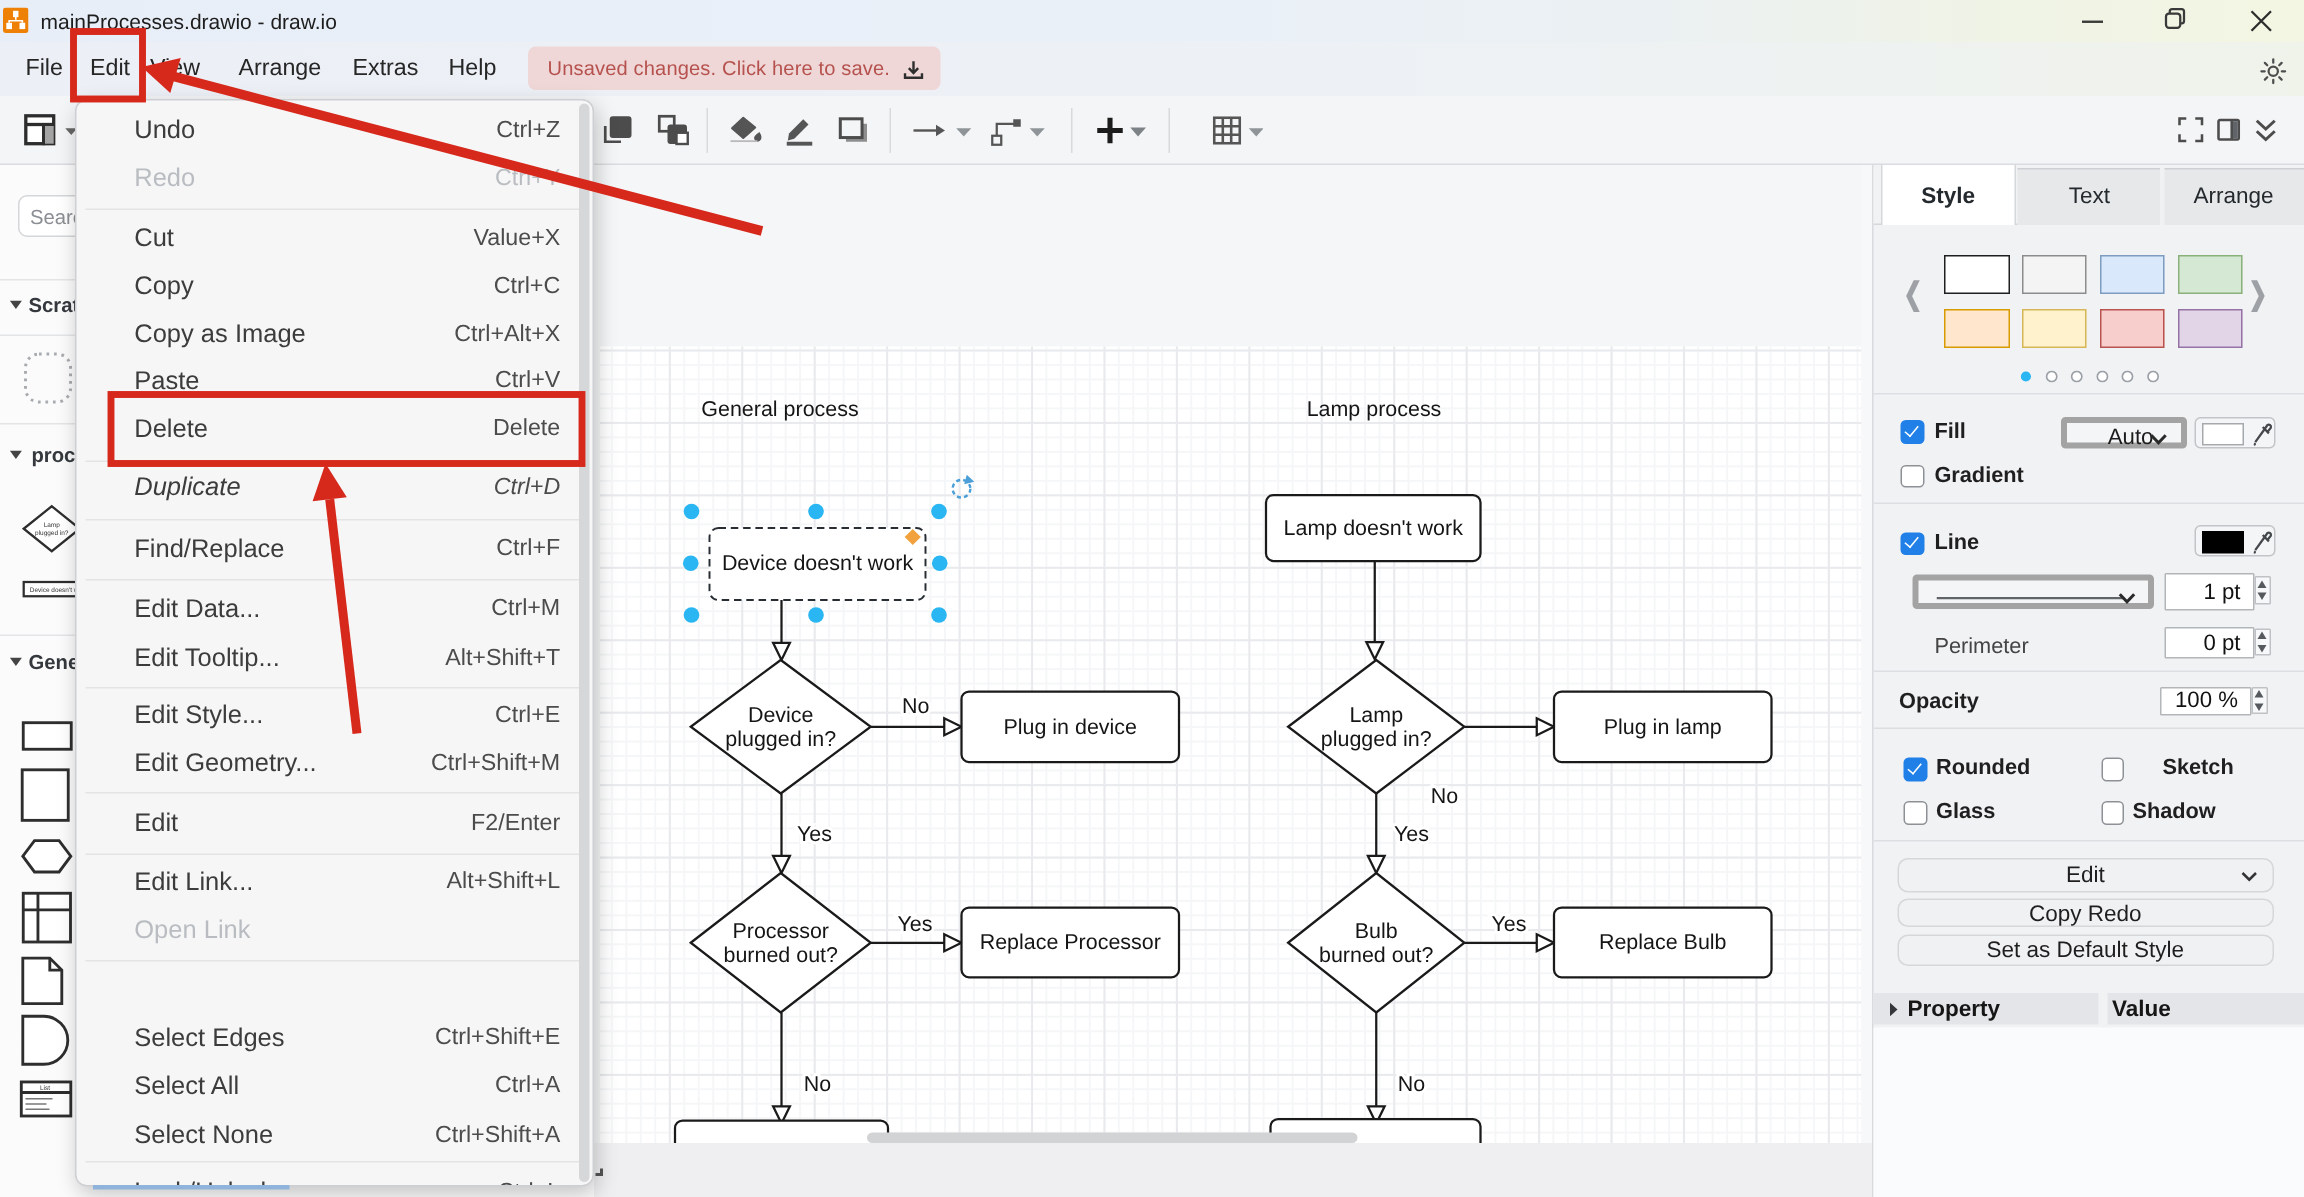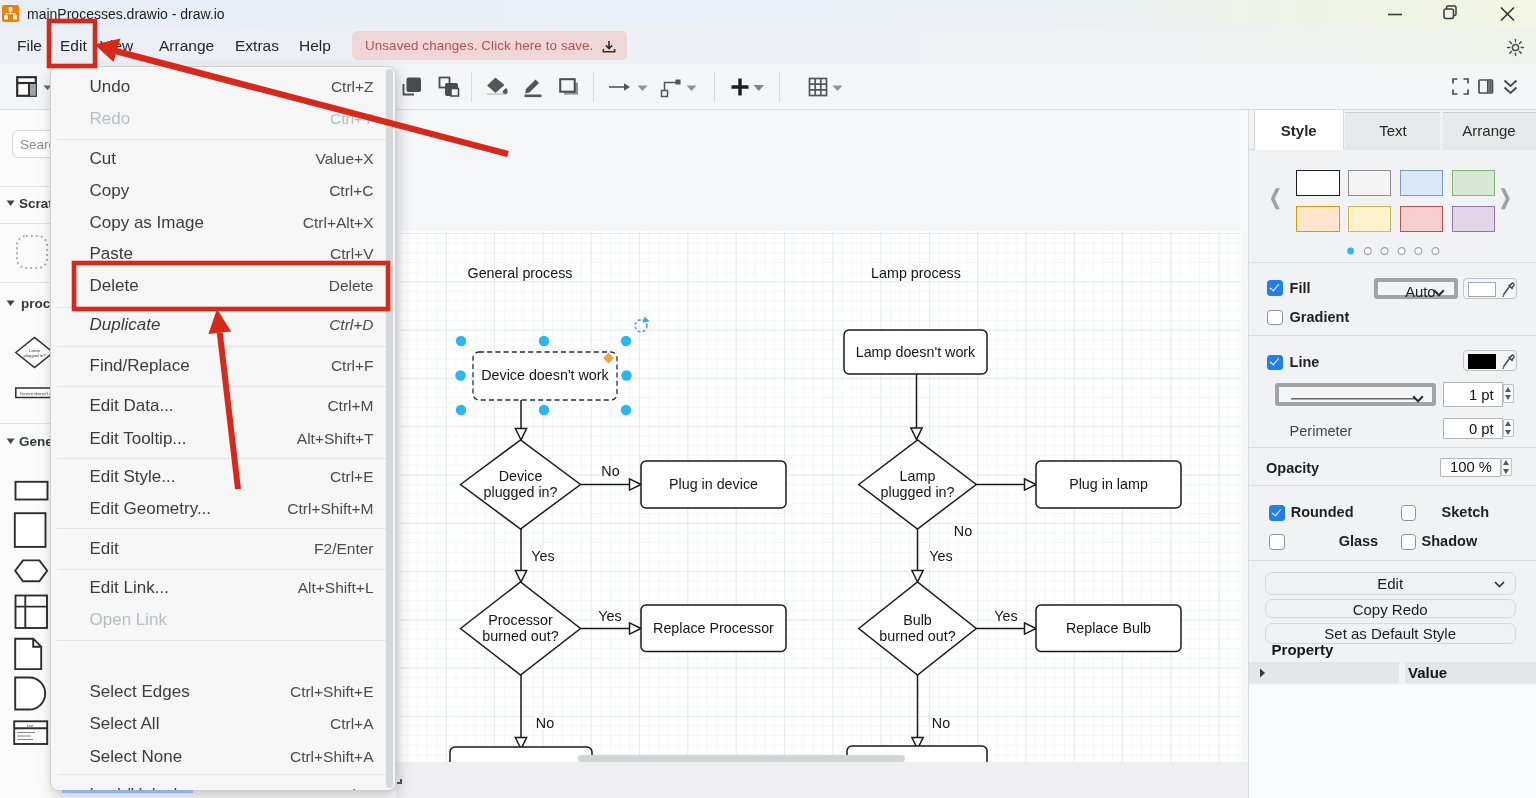--- a/index.html
+++ b/index.html
@@ -387,35 +387,35 @@
     <div class="rsep" style="top:337px;"></div>
     <div class="blab" style="left:17px;top:349.8px;">Opacity</div>
     <div class="spin" style="left:190.6px;top:347.9px;width:61.4px;height:18.9px;line-height:17px;">100 %</div>
     <div class="spbtn" style="left:252px;top:347.9px;"></div>
     <div class="rsep" style="top:375px;"></div>
     <div class="cbon" style="left:20.2px;top:395px;"></div>
     <div class="blab" style="left:41.7px;top:394.2px;">Rounded</div>
     <div class="cboff" style="left:151.6px;top:395px;"></div>
     <div class="blab" style="left:172.6px;top:394.2px;margin-left:20px;">Sketch</div>
     <div class="cboff" style="left:20.2px;top:424.2px;"></div>
-    <div class="blab" style="left:41.7px;top:423.4px;margin-left:48px;">Glass</div>
+    <div class="blab" style="left:41.7px;top:423.4px;">Glass</div>
     <div class="cboff" style="left:151.6px;top:424.2px;"></div>
     <div class="blab" style="left:172.6px;top:423.4px;">Shadow</div>
     <div class="rsep" style="top:450px;"></div>
     <div class="rbtn" style="left:15.7px;top:462.3px;height:22.4px;line-height:22px;">Edit<svg width="11" height="7" viewBox="0 0 11 7" style="position:absolute;right:10px;top:8px;">
           <path d="M1 1 L5.5 5.5 L10 1" fill="none" stroke="#333" stroke-width="1.7"></path>
         </svg></div>
     <div class="rbtn" style="left:15.7px;top:489.2px;height:19.3px;line-height:19px;">Copy Redo</div>
     <div class="rbtn" style="left:15.7px;top:513px;height:21px;line-height:20px;">Set as Default Style</div>
     <div class="abs" style="left:0;top:551.8px;width:150px;height:21.6px;background:#e3e5e8;"></div>
     <div class="abs" style="left:155.5px;top:551.8px;width:132.5px;height:21.6px;background:#e3e5e8;"></div>
     <svg class="abs" width="7" height="10" viewBox="0 0 7 10" style="left:10px;top:558px;">
         <path d="M1 0.5 L6 5 L1 9.5 Z" fill="#33363a"></path>
       </svg>
-    <div class="abs" style="left:22.6px;top:529px;line-height:21.6px;font-size:15px;font-weight:bold;color:#161616;">Property</div>
+    <div class="abs" style="left:22.6px;top:552px;line-height:21.6px;font-size:15px;font-weight:bold;color:#161616;">Property</div>
     <div class="abs" style="left:159px;top:551.8px;line-height:21.6px;font-size:15px;font-weight:bold;color:#161616;">Value</div>
     <div class="abs" style="left:0;top:575px;width:288px;height:113px;background:#fafbfc;"></div>
   </div>
   <div id="menu" class="abs">
     <div class="mi" style="top:4px;">
         <span class="t">Undo</span>
         <span class="s">Ctrl+Z</span>
       </div>
     <div class="mi dis" style="top:36px;">
         <span class="t">Redo</span>

